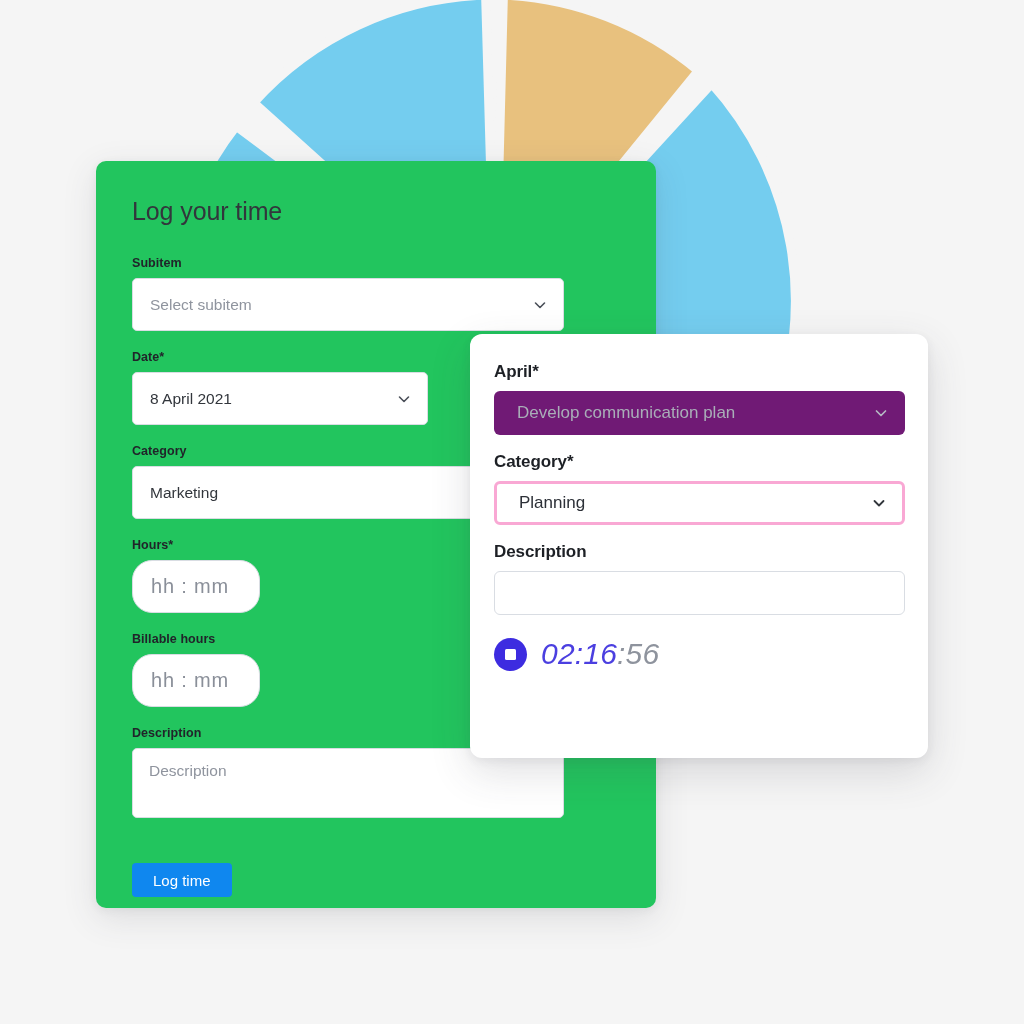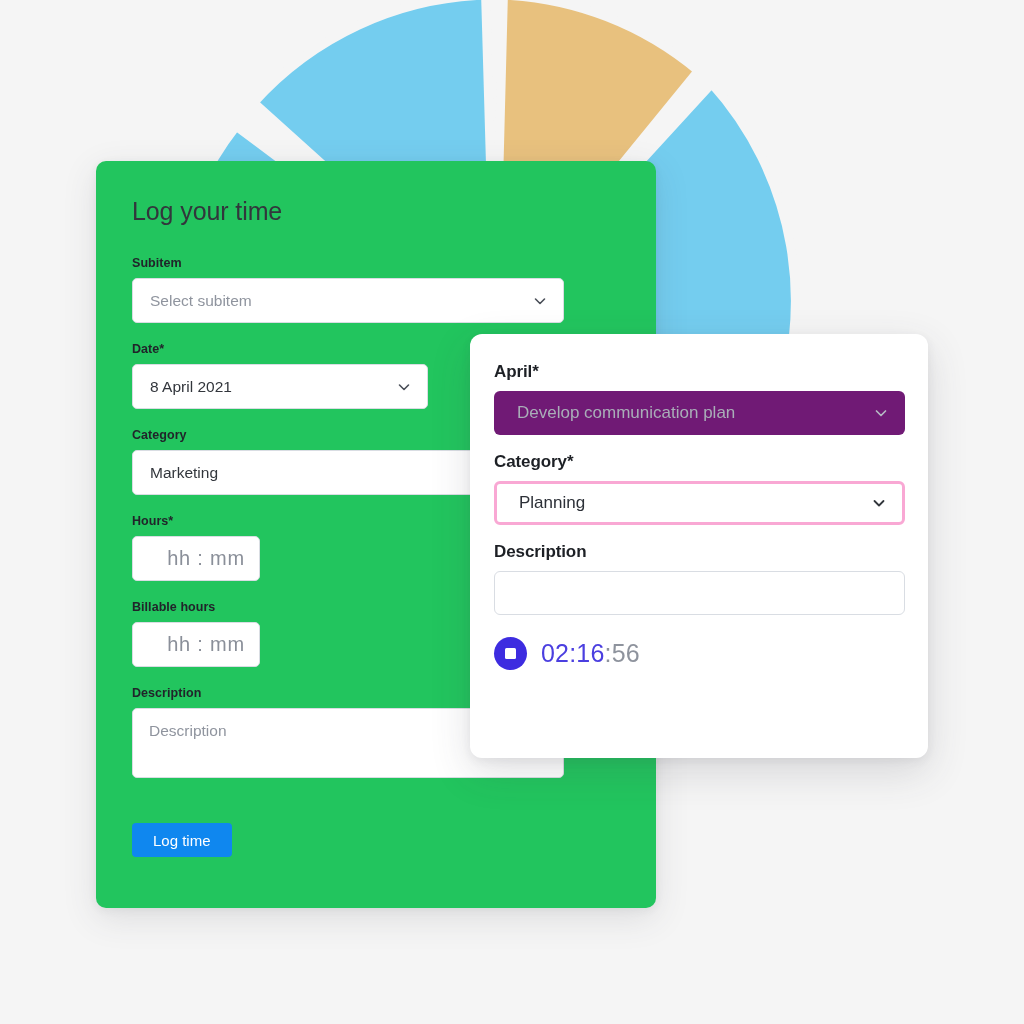--- a/index.html
+++ b/index.html
@@ -68,36 +68,36 @@
   .field-label {
     font-size: 12.5px;
     font-weight: 700;
     color: #21242a;
     margin-bottom: 8px;
     letter-spacing: 0.05px;
   }
 
   .control {
     position: relative;
-    height: 45px;
+    height: 53px;
     background: #ffffff;
     border: 1px solid #d9dde3;
     border-radius: 5px;
     display: flex;
     align-items: center;
     padding: 0 14px 0 17px;
     font-size: 15.5px;
     color: #32363c;
   }
 
   .control.placeholder-text { color: #8f949e; }
 
   .control.full { width: 432px; }
   .control.mid  { width: 296px; }
-  .control.time { width: 128px; justify-content: flex-end; padding-left: 18px; }
+  .control.time { width: 128px; justify-content: flex-start; padding-left: 18px; border-radius: 20px; }
 
   .time-placeholder {
     color: #8a8f99;
     font-size: 20px;
     letter-spacing: 0.8px;
     font-weight: 400;
   }
 
   .chevron {
     position: absolute;
@@ -211,22 +211,23 @@
   }
 
   #timer-stop-button .sq {
     width: 11px;
     height: 11px;
     background: #ffffff;
     border-radius: 1.5px;
   }
 
   #timer-value {
-    font-size: 25px;
+    font-size: 30px;
     letter-spacing: 0.2px;
+    font-style: italic;
   }
 
   #timer-value .tv-main { color: #4b3fe0; }
   #timer-value .tv-sec  { color: #8e939d; }
 </style>
 </head>
 <body>
 
 <div id="stage">
 

